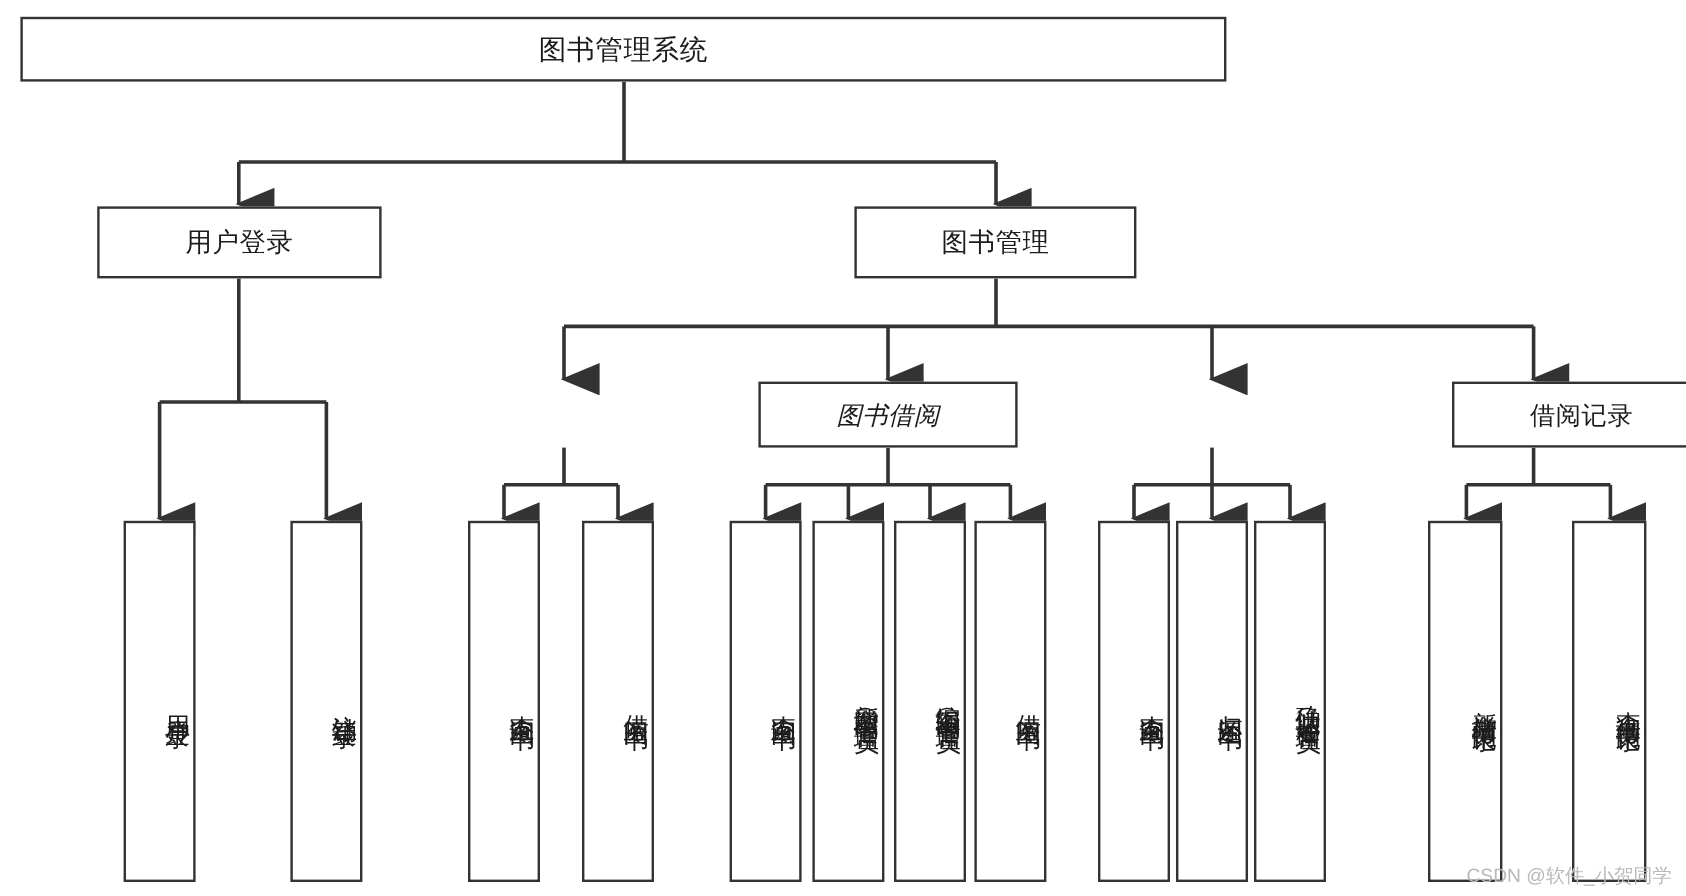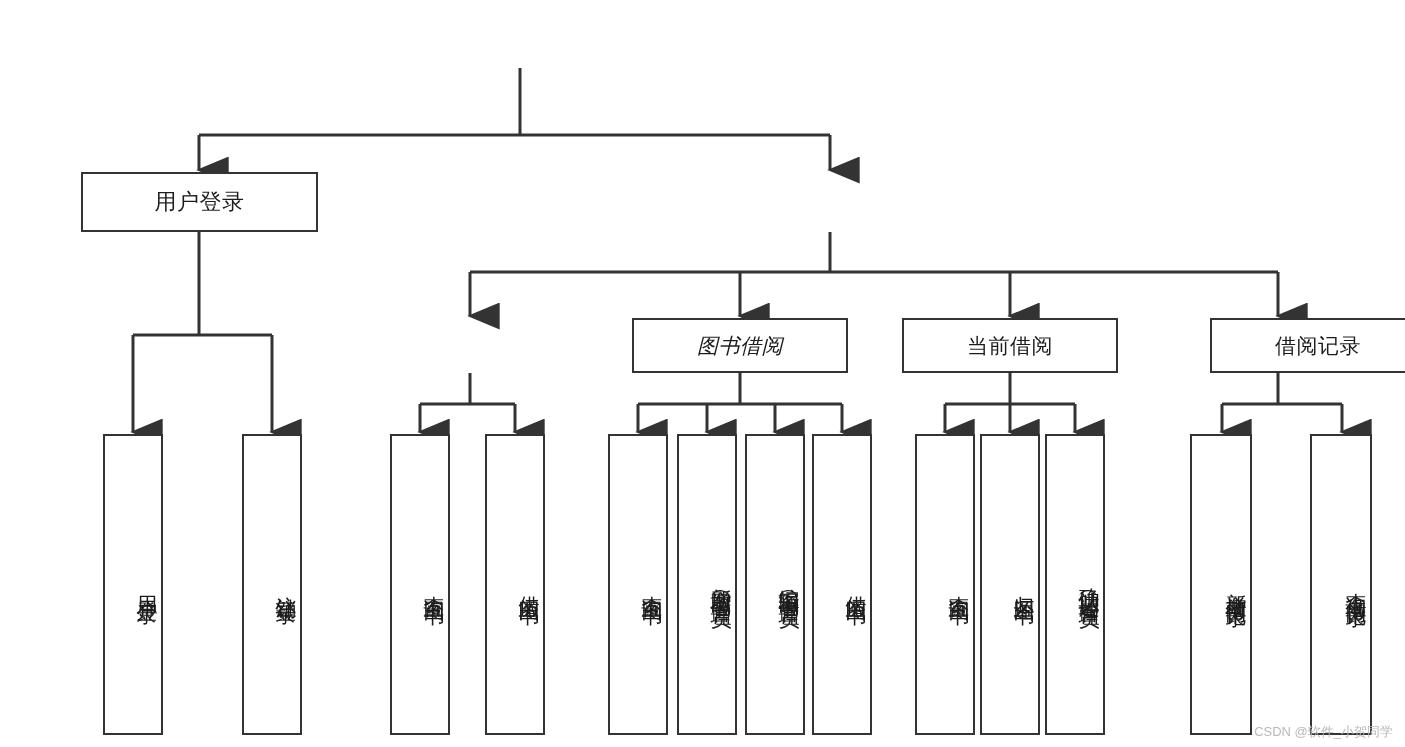--- a/index.html
+++ b/index.html
@@ -56,21 +56,21 @@
     justify-content:center;
   }
   .node.leaf.tall{
     align-items:flex-start;
   }
   
   #watermark{
     position:absolute;
     right:12px;
     bottom:6px;
-    font-size:13px;
+    font-size:16px;
     color:#b9b9b9;
     white-space:nowrap;
     user-select:none;
   }
 </style>
 </head>
 <body>
 
 <div id="diagram">
 
@@ -120,28 +120,29 @@
       <path d="M 1010 404 L 1010 432" marker-end="url(#arrow)"></path>
       <path d="M 1075 404 L 1075 432" marker-end="url(#arrow)"></path>
 
       <path d="M 1278 373 L 1278 404"></path>
       <path d="M 1222 404 L 1342 404"></path>
       <path d="M 1222 404 L 1222 432" marker-end="url(#arrow)"></path>
       <path d="M 1342 404 L 1342 432" marker-end="url(#arrow)"></path>
     </g>
   </svg>
 
+  <div class="node root" style="left:17px;top:14px;width:1005px;height:54px;">图书管理系统</div>
 
   <div class="node level2" style="left:81px;top:172px;width:237px;height:60px;">用户登录</div>
 
+  <div class="node level2" style="left:712px;top:172px;width:235px;height:60px;">图书管理</div>
 
 
   <div class="node level3" style="left:632px;top:318px;width:216px;height:55px;font-style:italic;">图书借阅</div>
 
-  <div class="node level3" style="left:902px;top:318px;width:216px;height:55px;">当前借阅</div>
 
   <div class="node level3" style="left:1170px;top:318px;width:216px;height:55px;margin-left:40px;">借阅记录</div>
 
   <div class="node leaf" style="left:103px;top:434px;width:60px;height:301px;">用户登录</div>
 
   <div class="node leaf" style="left:242px;top:434px;width:60px;height:301px;">注销登录</div>
 
   <div class="node leaf" style="left:390px;top:434px;width:60px;height:301px;">查询图书</div>
 
   <div class="node leaf" style="left:485px;top:434px;width:60px;height:301px;">借阅图书</div>

